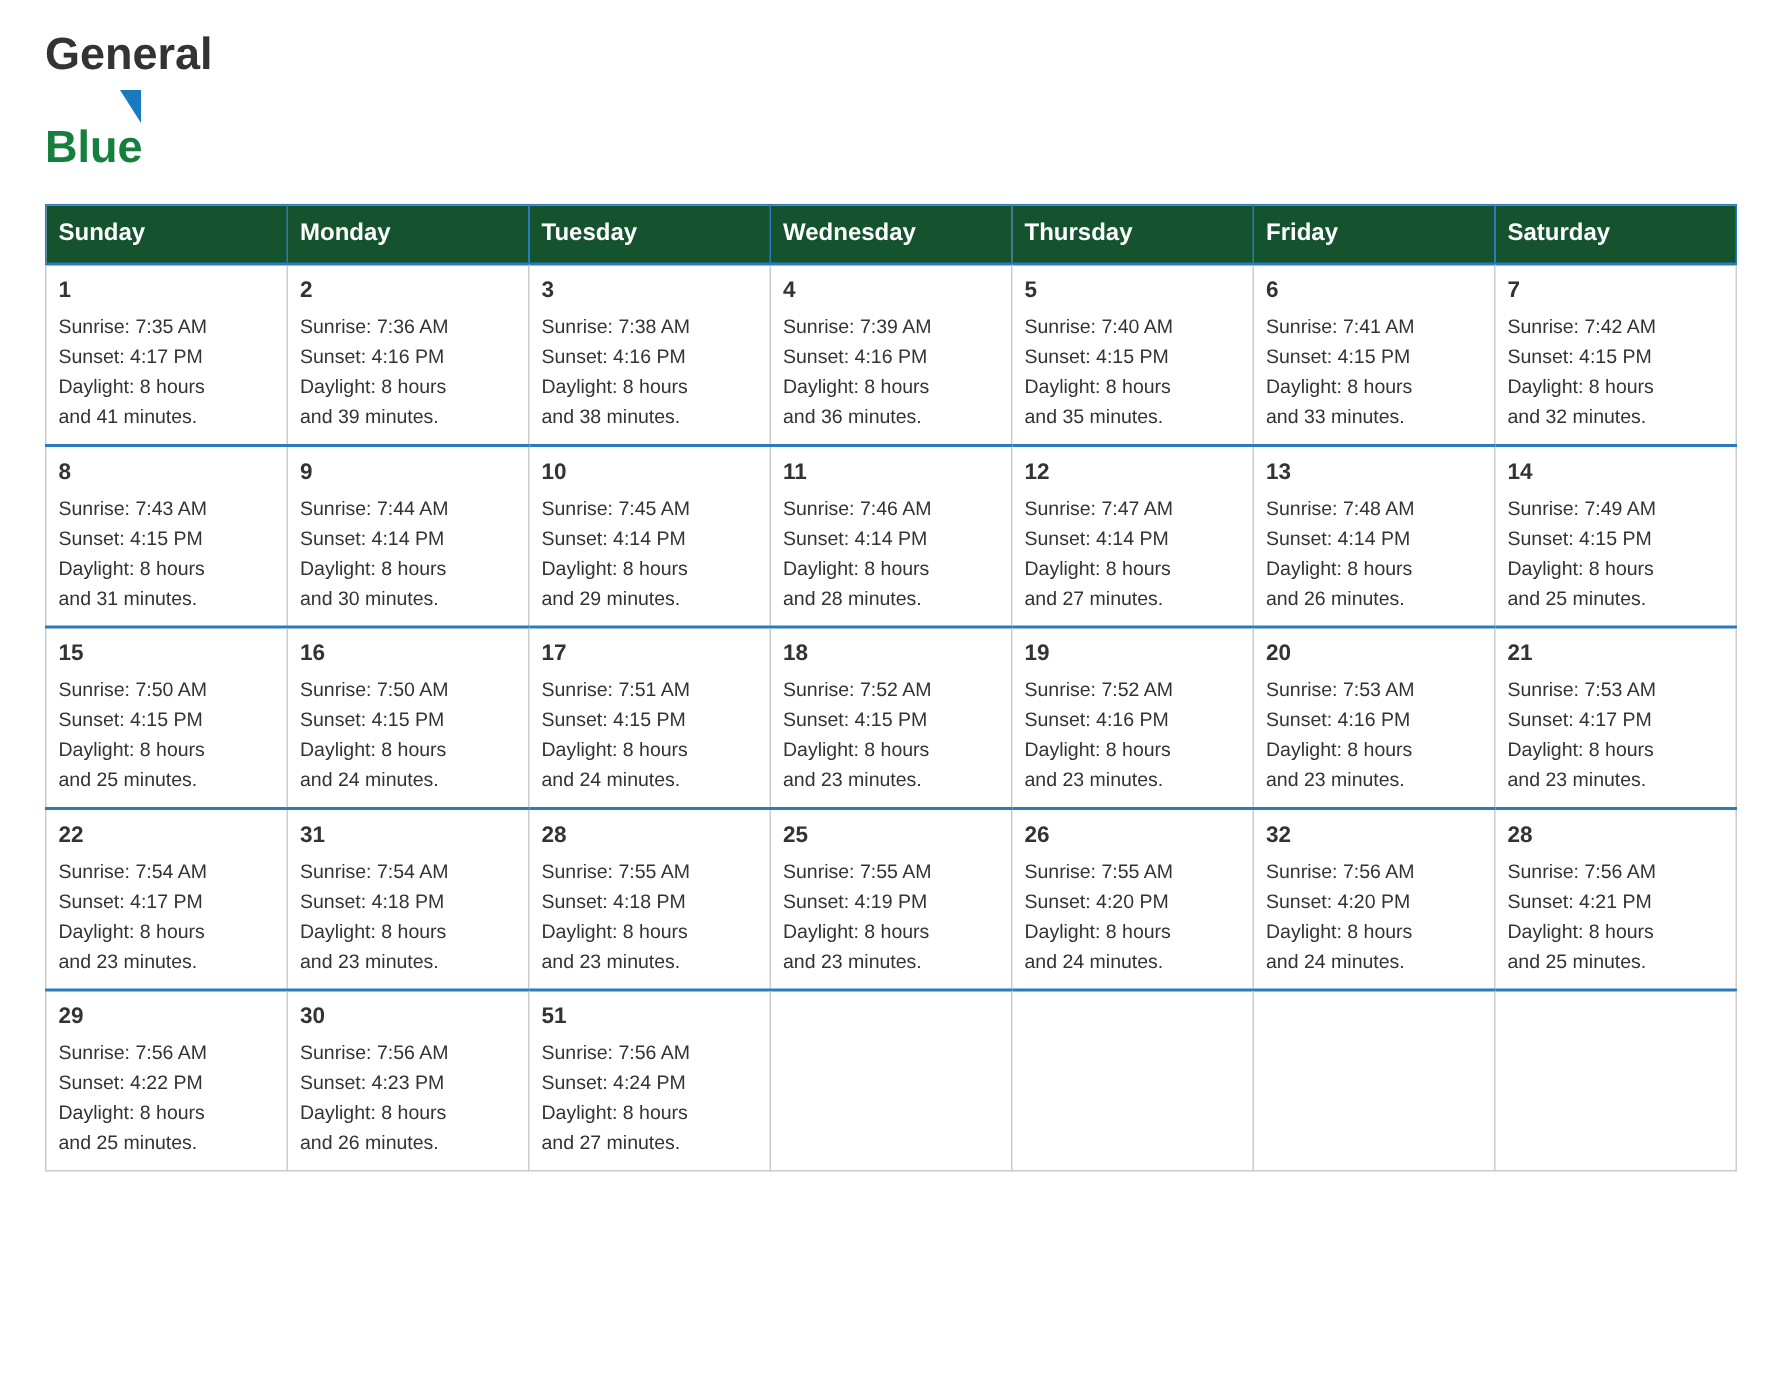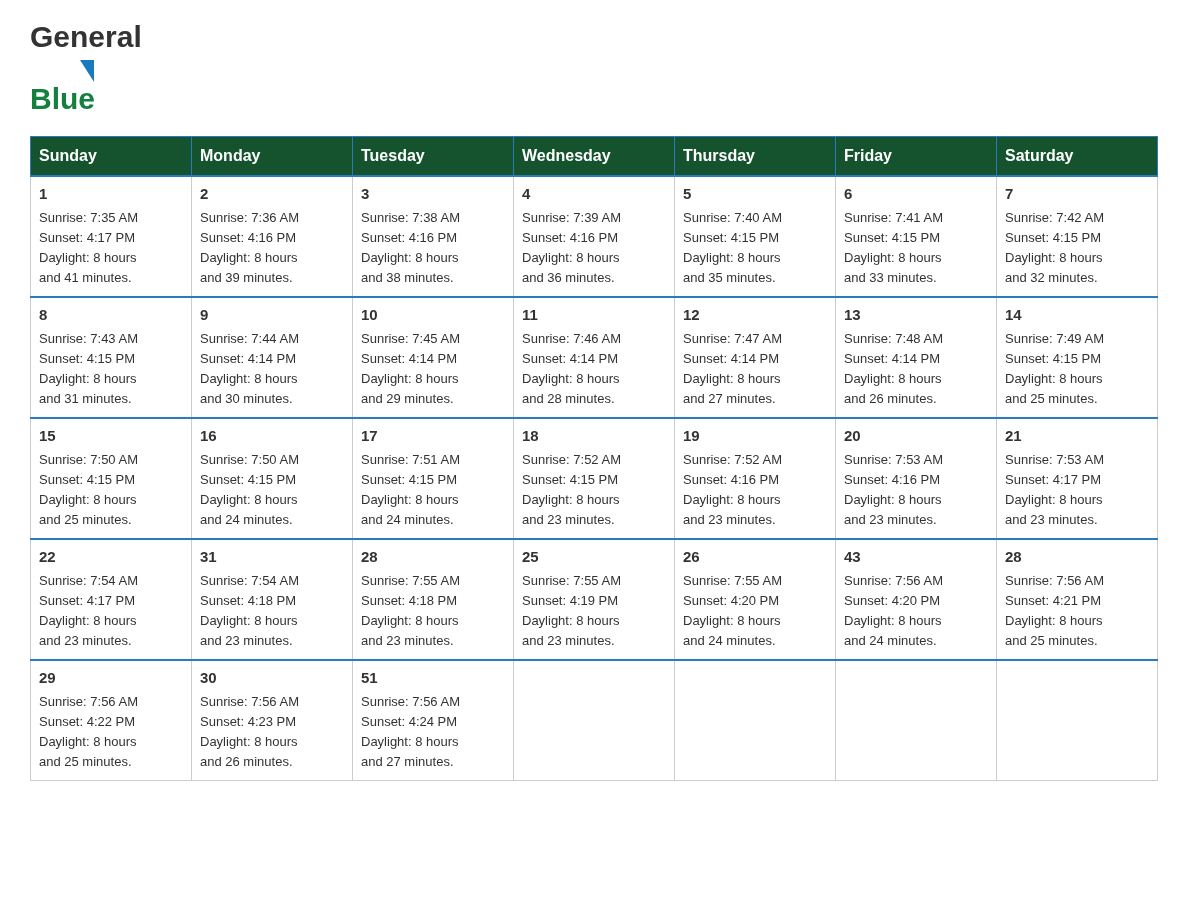--- a/index.html
+++ b/index.html
@@ -230,21 +230,21 @@
       </td>
         <td>
         <span class="day-num">25</span>
         <span class="day-info">Sunrise: 7:55 AM<br>Sunset: 4:19 PM<br>Daylight: 8 hours<br>and 23 minutes.</span>
       </td>
         <td>
         <span class="day-num">26</span>
         <span class="day-info">Sunrise: 7:55 AM<br>Sunset: 4:20 PM<br>Daylight: 8 hours<br>and 24 minutes.</span>
       </td>
         <td>
-        <span class="day-num">43</span>
+        <span class="day-num">32</span>
         <span class="day-info">Sunrise: 7:56 AM<br>Sunset: 4:20 PM<br>Daylight: 8 hours<br>and 24 minutes.</span>
       </td>
         <td>
         <span class="day-num">28</span>
         <span class="day-info">Sunrise: 7:56 AM<br>Sunset: 4:21 PM<br>Daylight: 8 hours<br>and 25 minutes.</span>
       </td>
       </tr>
       <tr class="week-row last-row">
         <td>
         <span class="day-num">29</span>

